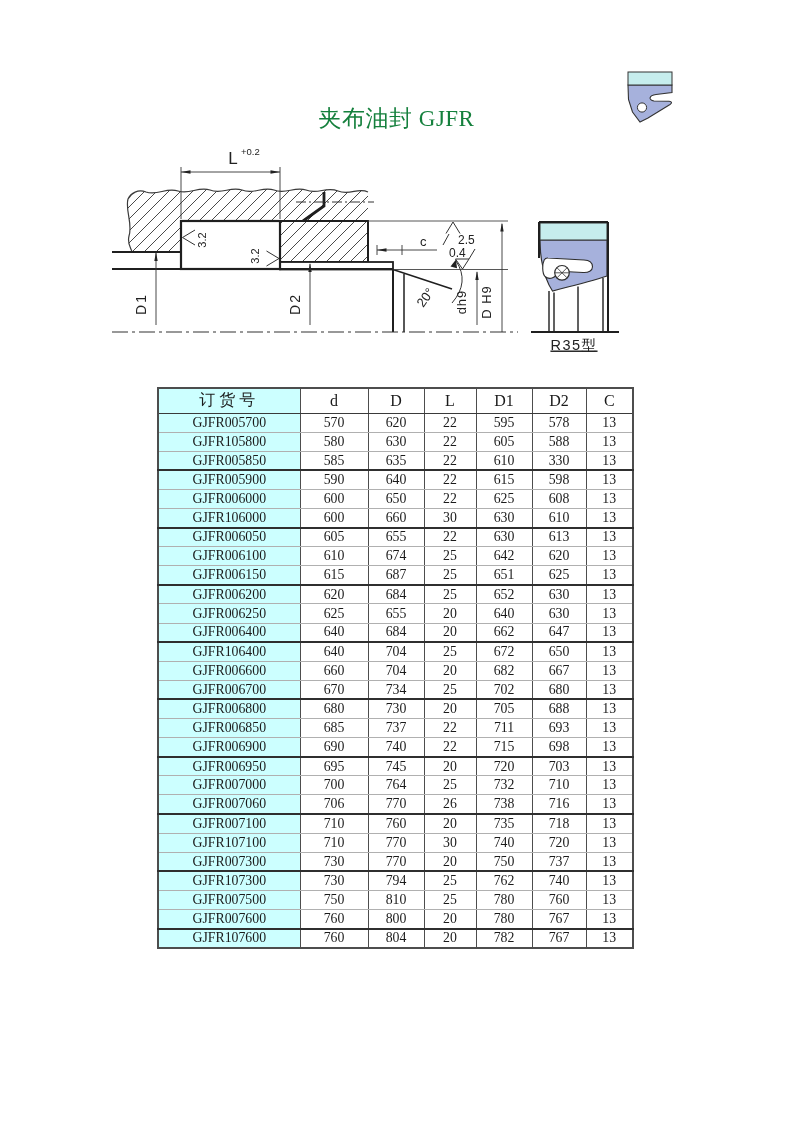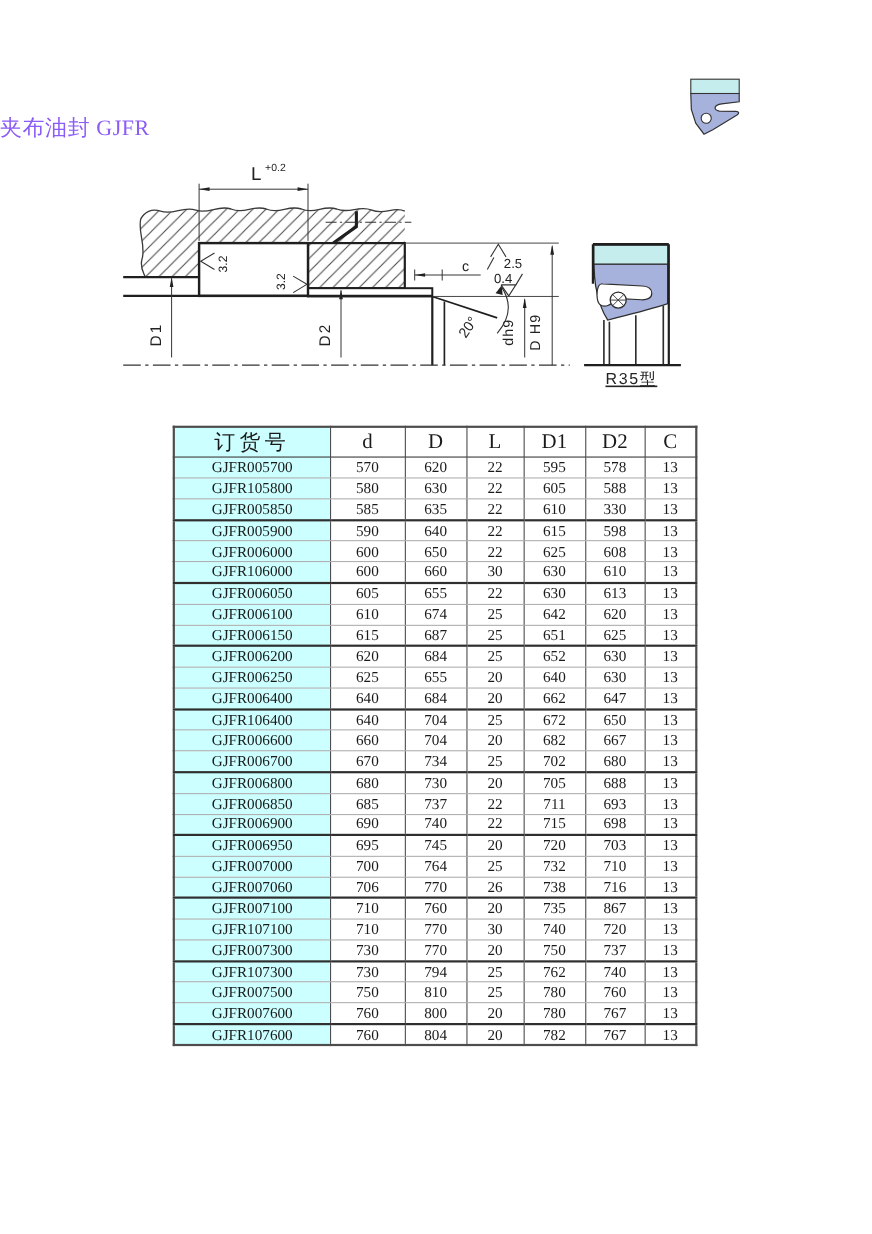--- a/index.html
+++ b/index.html
@@ -2,37 +2,37 @@
 <html><head>
 <meta charset="utf-8">
 <style>
   * { margin:0; padding:0; box-sizing:border-box; }
   html,body { background:#e8e8e8; }
   .page {
     position:relative; width:793px; height:1122px; background:#ffffff;
     font-family:"Liberation Serif", serif; overflow:hidden; margin:0 auto;
   }
   .title {
-    position:absolute; top:103px; left:0; width:100%; text-align:left;
-    font-size:20px; color:#8b5cf6; letter-spacing:0.5px;
+    position:absolute; top:103px; left:0; width:100%; text-align:center;
+    font-size:23px; color:#15803d; letter-spacing:0.5px;
   }
   .logo-svg { position:absolute; left:615px; top:62px; }
   .drawing-svg { position:absolute; left:100px; top:145px; }
   .dimtext { font-family:"Liberation Sans", sans-serif; fill:#222; }
   .spec-table {
     position:absolute; left:157px; top:387px; border-collapse:collapse;
     table-layout:fixed; border:2px solid #4d4d4d;
   }
   .spec-table th, .spec-table td {
     border-left:1px solid #4d4d4d; border-right:1px solid #4d4d4d;
     text-align:center; font-weight:normal; color:#1a1a1a; padding:0;
     font-family:"Liberation Serif", serif; vertical-align:middle;
   }
   .spec-table thead th {
-    height:25px; font-size:19px; border-bottom:1.5px solid #3a3a3a;
+    height:25px; font-size:16px; border-bottom:1.5px solid #3a3a3a;
   }
   .spec-table thead th:first-child { letter-spacing:4px; }
   .spec-table tbody td {
     height:19.1px; font-size:13.8px; line-height:1;
     border-bottom:1px solid #b0b0b0;
   }
   .spec-table tbody tr:nth-child(3n) td { border-bottom:2px solid #2f2f2f; }
   .cyan { background:#ccffff; }
 </style>
 </head>
@@ -370,21 +370,21 @@
           <td>738</td>
           <td>716</td>
           <td>13</td>
         </tr>
         <tr>
           <td class="cyan">GJFR007100</td>
           <td>710</td>
           <td>760</td>
           <td>20</td>
           <td>735</td>
-          <td>867</td>
+          <td>718</td>
           <td>13</td>
         </tr>
         <tr>
           <td class="cyan">GJFR107100</td>
           <td>710</td>
           <td>770</td>
           <td>30</td>
           <td>740</td>
           <td>720</td>
           <td>13</td>

